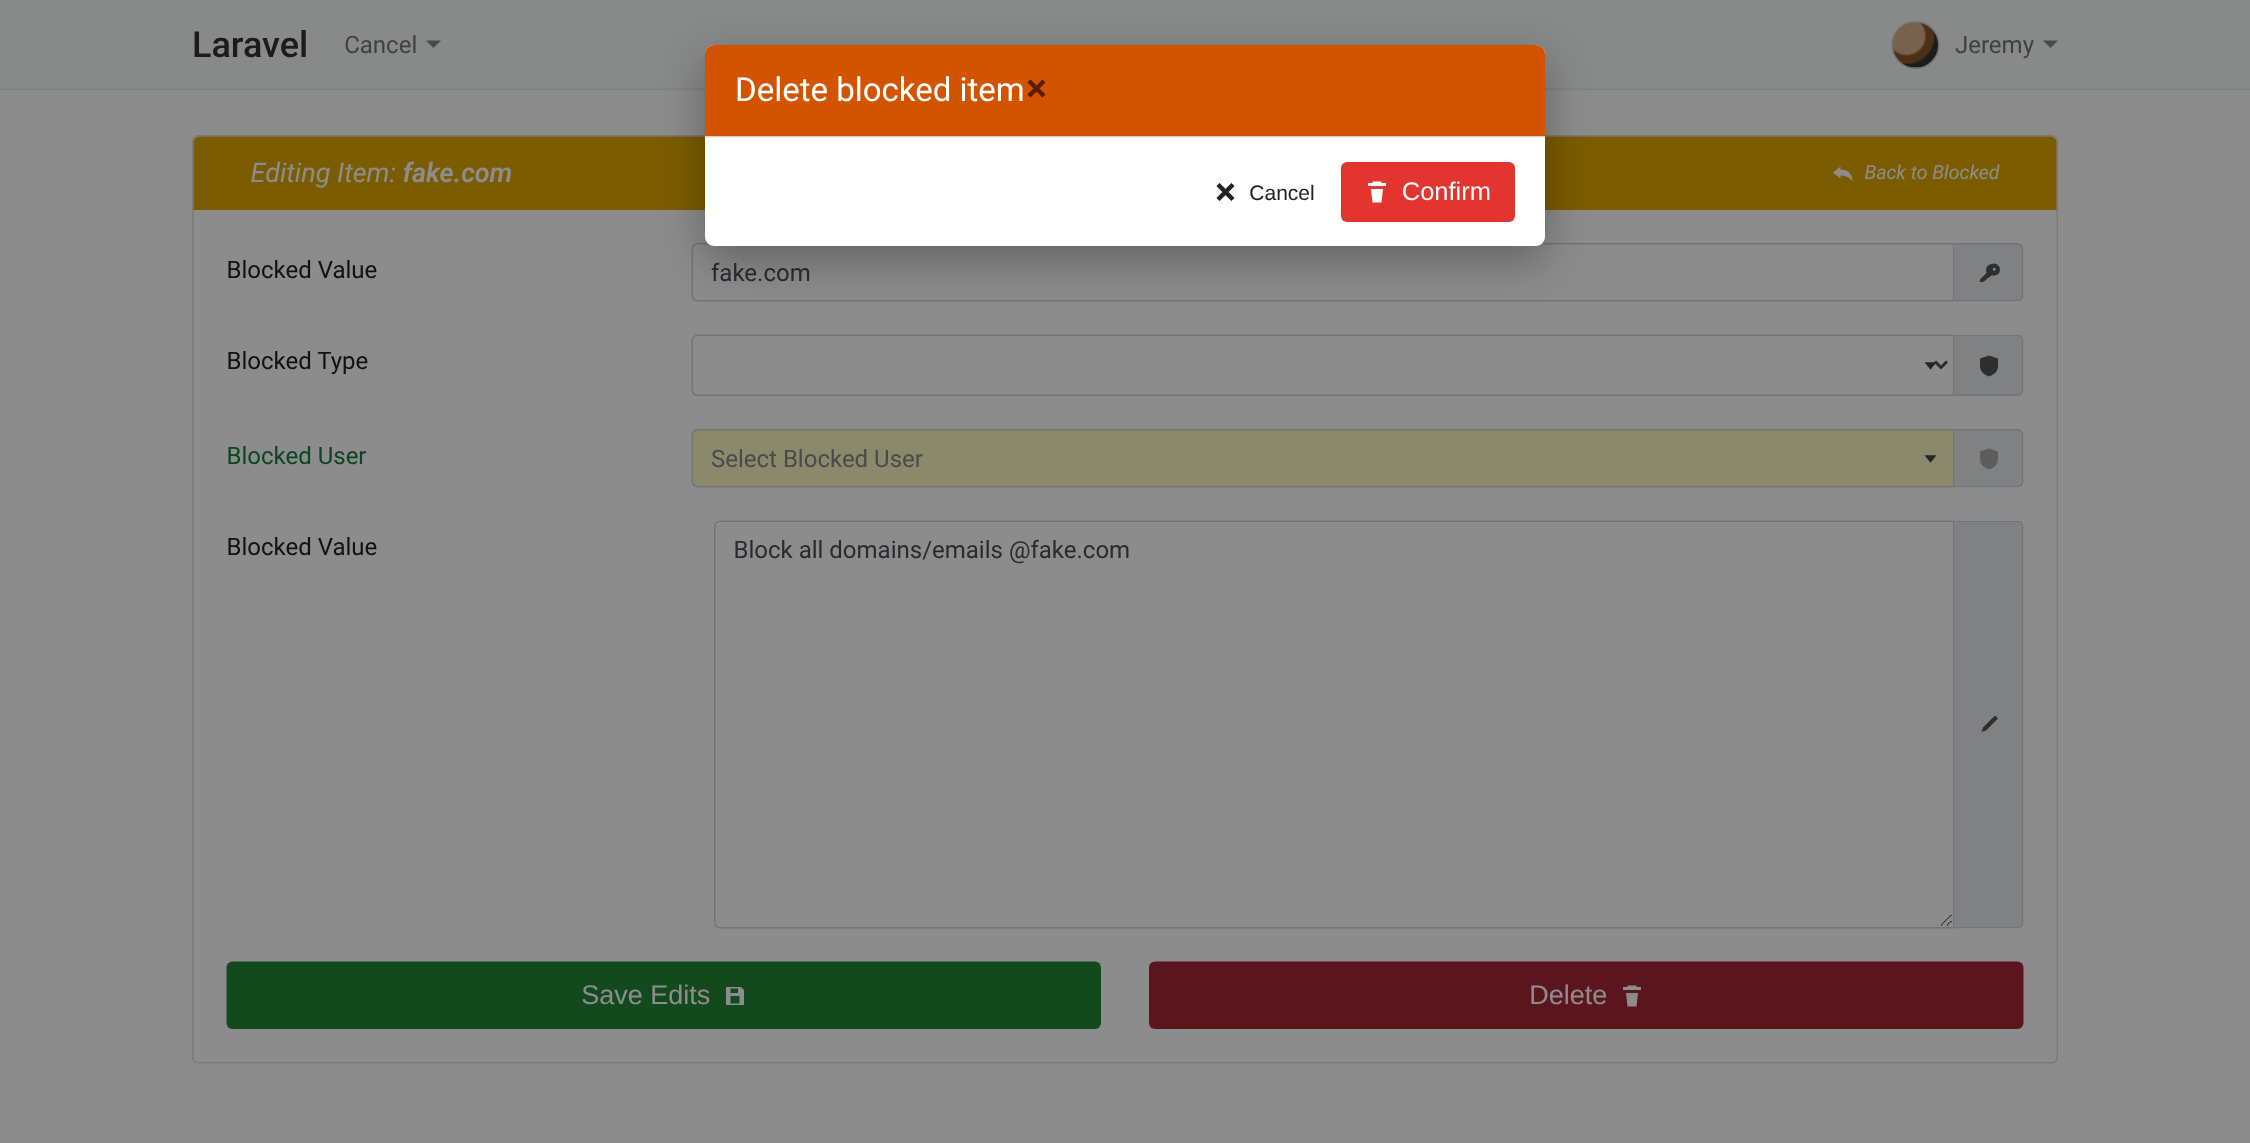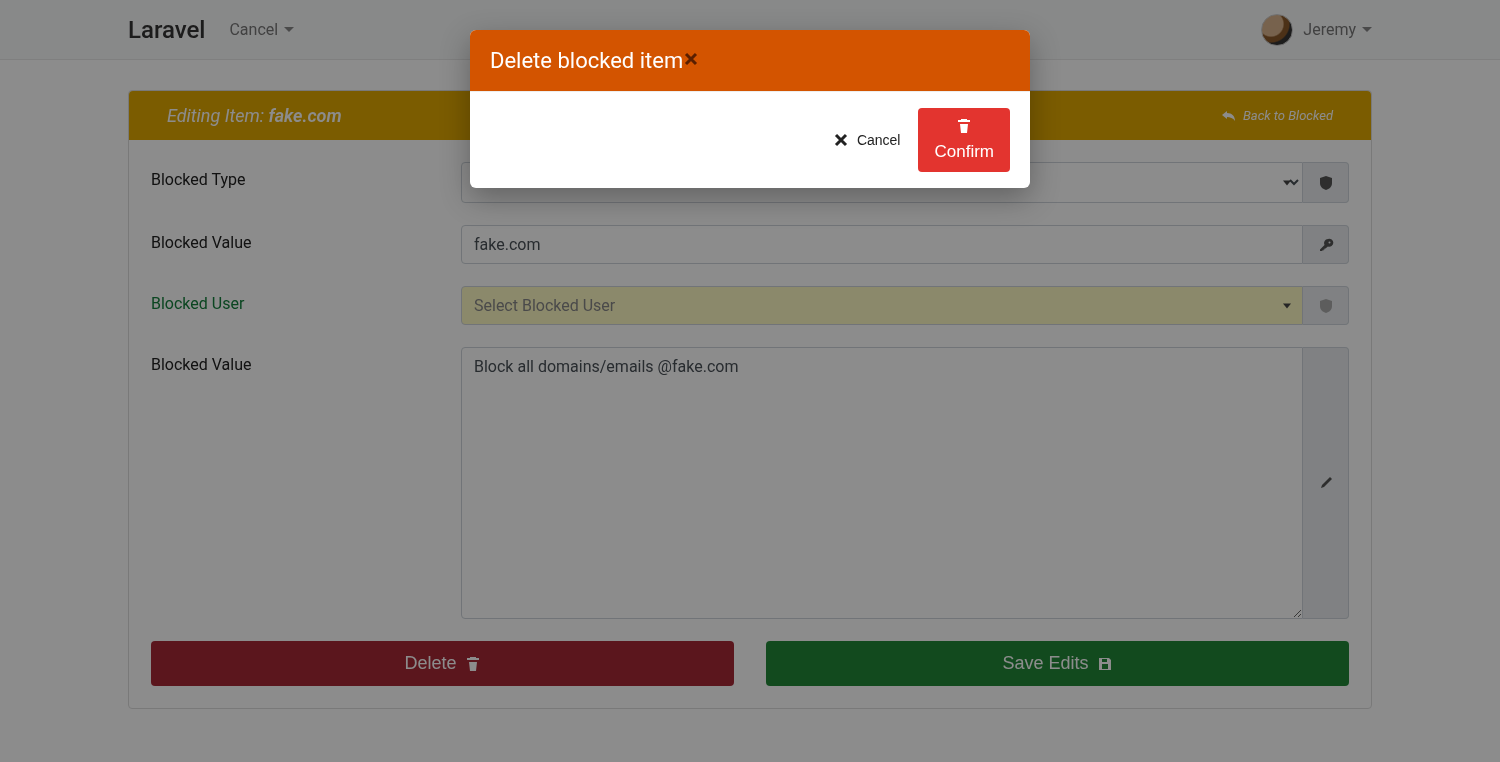--- a/index.html
+++ b/index.html
@@ -78,21 +78,21 @@
     width: 0; height: 0; border-left: 4px solid transparent; border-right: 4px solid transparent;
     border-top: 5px solid #444;
   }
   .input-addon {
     width: 46px; border: 1px solid #ced4da; border-left: none;
     background: #e9ecef; display: flex; align-items: center; justify-content: center;
     border-radius: 0 4px 4px 0; color: #555;
   }
 
   .form-textarea {
-    border-radius: 4px 0 0 4px; height: 272px; resize: both;
+    border-radius: 4px 0 0 4px; height: 272px; resize: both; margin-left: 15px;
   }
   .textarea-addon {
     width: 46px; border: 1px solid #ced4da; border-left: none;
     background: #e9ecef; display: flex; align-items: center; justify-content: center;
     border-radius: 0 4px 4px 0; color: #555;
   }
 
   .button-row { display: flex; gap: 32px; }
   .btn {
     flex: 1; border: none; color: #fff; font-size: 18px;
@@ -121,21 +121,21 @@
   .modal-footer {
     border-top: 1px solid #eee; padding: 16px 20px;
     display: flex; justify-content: flex-end; align-items: center; gap: 18px;
   }
   .btn-cancel {
     background: transparent; border: none; font-size: 14px; color: #222;
     display: flex; align-items: center; gap: 8px; cursor: pointer;
   }
   .btn-confirm {
     background: #e3342f; color: #fff; border: none; border-radius: 4px;
-    padding: 10px 16px; font-size: 17px; display: flex; align-items: center; gap: 8px; cursor: pointer; flex-direction: column;
+    padding: 10px 16px; font-size: 17px; display: flex; align-items: center; gap: 8px; cursor: pointer;
   }
 
   .icon { width: 16px; height: 16px; display: inline-block; }
 </style>
 </head>
 <body>
 
 <div class="navbar">
   <div class="nav-left">
     <a class="brand">Laravel</a>
@@ -163,41 +163,41 @@
         <svg class="icon" viewBox="0 0 16 16" fill="currentColor">
             <path d="M6 3L1 7l5 4V9c3 0 6 1 8 4 0-5-3-8-8-8V3z"></path>
           </svg>
         <span>Back to Blocked</span>
       </a>
     </div>
 
     <div class="card-body">
 
       <div class="form-row">
+        <div class="form-label">Blocked Value</div>
+        <div class="form-field">
+          <input class="form-control" type="text" value="fake.com" style="">
+          <span class="input-addon">
+            <svg class="icon" viewBox="0 0 16 16" fill="currentColor">
+                <path d="M10 2a4 4 0 00-3.5 5.9L2 12.4V14h2l.7-.7.8.1.1-.9.9-.1.1-.9.9-.1L9.9 9.5A4 4 0 1010 2zm1.5 2.5a1 1 0 110 2 1 1 0 010-2z"></path>
+              </svg>
+          </span>
+        </div>
+      </div>
+
+      <div class="form-row">
         <div class="form-label">Blocked Type</div>
         <div class="form-field">
           <div class="select-wrap">
             <select class="form-control"></select>
             <span class="arr"></span>
           </div>
           <span class="input-addon">
             <svg class="icon" viewBox="0 0 16 16" fill="currentColor">
                 <path d="M8 1l6 2v5c0 4-3 6-6 7-3-1-6-3-6-7V3l6-2z"></path>
-              </svg>
-          </span>
-        </div>
-      </div>
-
-      <div class="form-row">
-        <div class="form-label">Blocked Value</div>
-        <div class="form-field">
-          <input class="form-control" type="text" value="fake.com" style="">
-          <span class="input-addon">
-            <svg class="icon" viewBox="0 0 16 16" fill="currentColor">
-                <path d="M10 2a4 4 0 00-3.5 5.9L2 12.4V14h2l.7-.7.8.1.1-.9.9-.1.1-.9.9-.1L9.9 9.5A4 4 0 1010 2zm1.5 2.5a1 1 0 110 2 1 1 0 010-2z"></path>
               </svg>
           </span>
         </div>
       </div>
 
       <div class="form-row">
         <div class="form-label muted">Blocked User</div>
         <div class="form-field">
           <div class="select-wrap">
             <select class="form-control form-select placeholder">
@@ -219,32 +219,32 @@
           <textarea class="form-textarea" style="">Block all domains/emails @fake.com</textarea>
           <span class="textarea-addon">
             <svg class="icon" viewBox="0 0 16 16" fill="currentColor">
                 <path d="M12 2l2 2-8 8-3 1 1-3 8-8z"></path>
               </svg>
           </span>
         </div>
       </div>
 
       <div class="button-row">
+        <button class="btn btn-success">
+          <span>Save Edits</span>
+          <svg class="icon" viewBox="0 0 16 16" fill="currentColor">
+              <path d="M2 2h10l2 2v10H2V2zm3 1v3h5V3H5zm0 5v5h6V8H5z"></path>
+            </svg>
+        </button>
         <button class="btn btn-danger-dark">
           <span>Delete</span>
           <svg class="icon" viewBox="0 0 16 16" fill="currentColor">
               <path d="M5 2V1h6v1h3v2H2V2h3zm-1 4h8l-1 9H5L4 6z"></path>
             </svg>
         </button>
-        <button class="btn btn-success">
-          <span>Save Edits</span>
-          <svg class="icon" viewBox="0 0 16 16" fill="currentColor">
-              <path d="M2 2h10l2 2v10H2V2zm3 1v3h5V3H5zm0 5v5h6V8H5z"></path>
-            </svg>
-        </button>
       </div>
 
     </div>
   </div>
 </div>
 
 <div class="overlay">
   <div class="modal">
     <div class="modal-header">
       <span>Delete blocked item</span>

